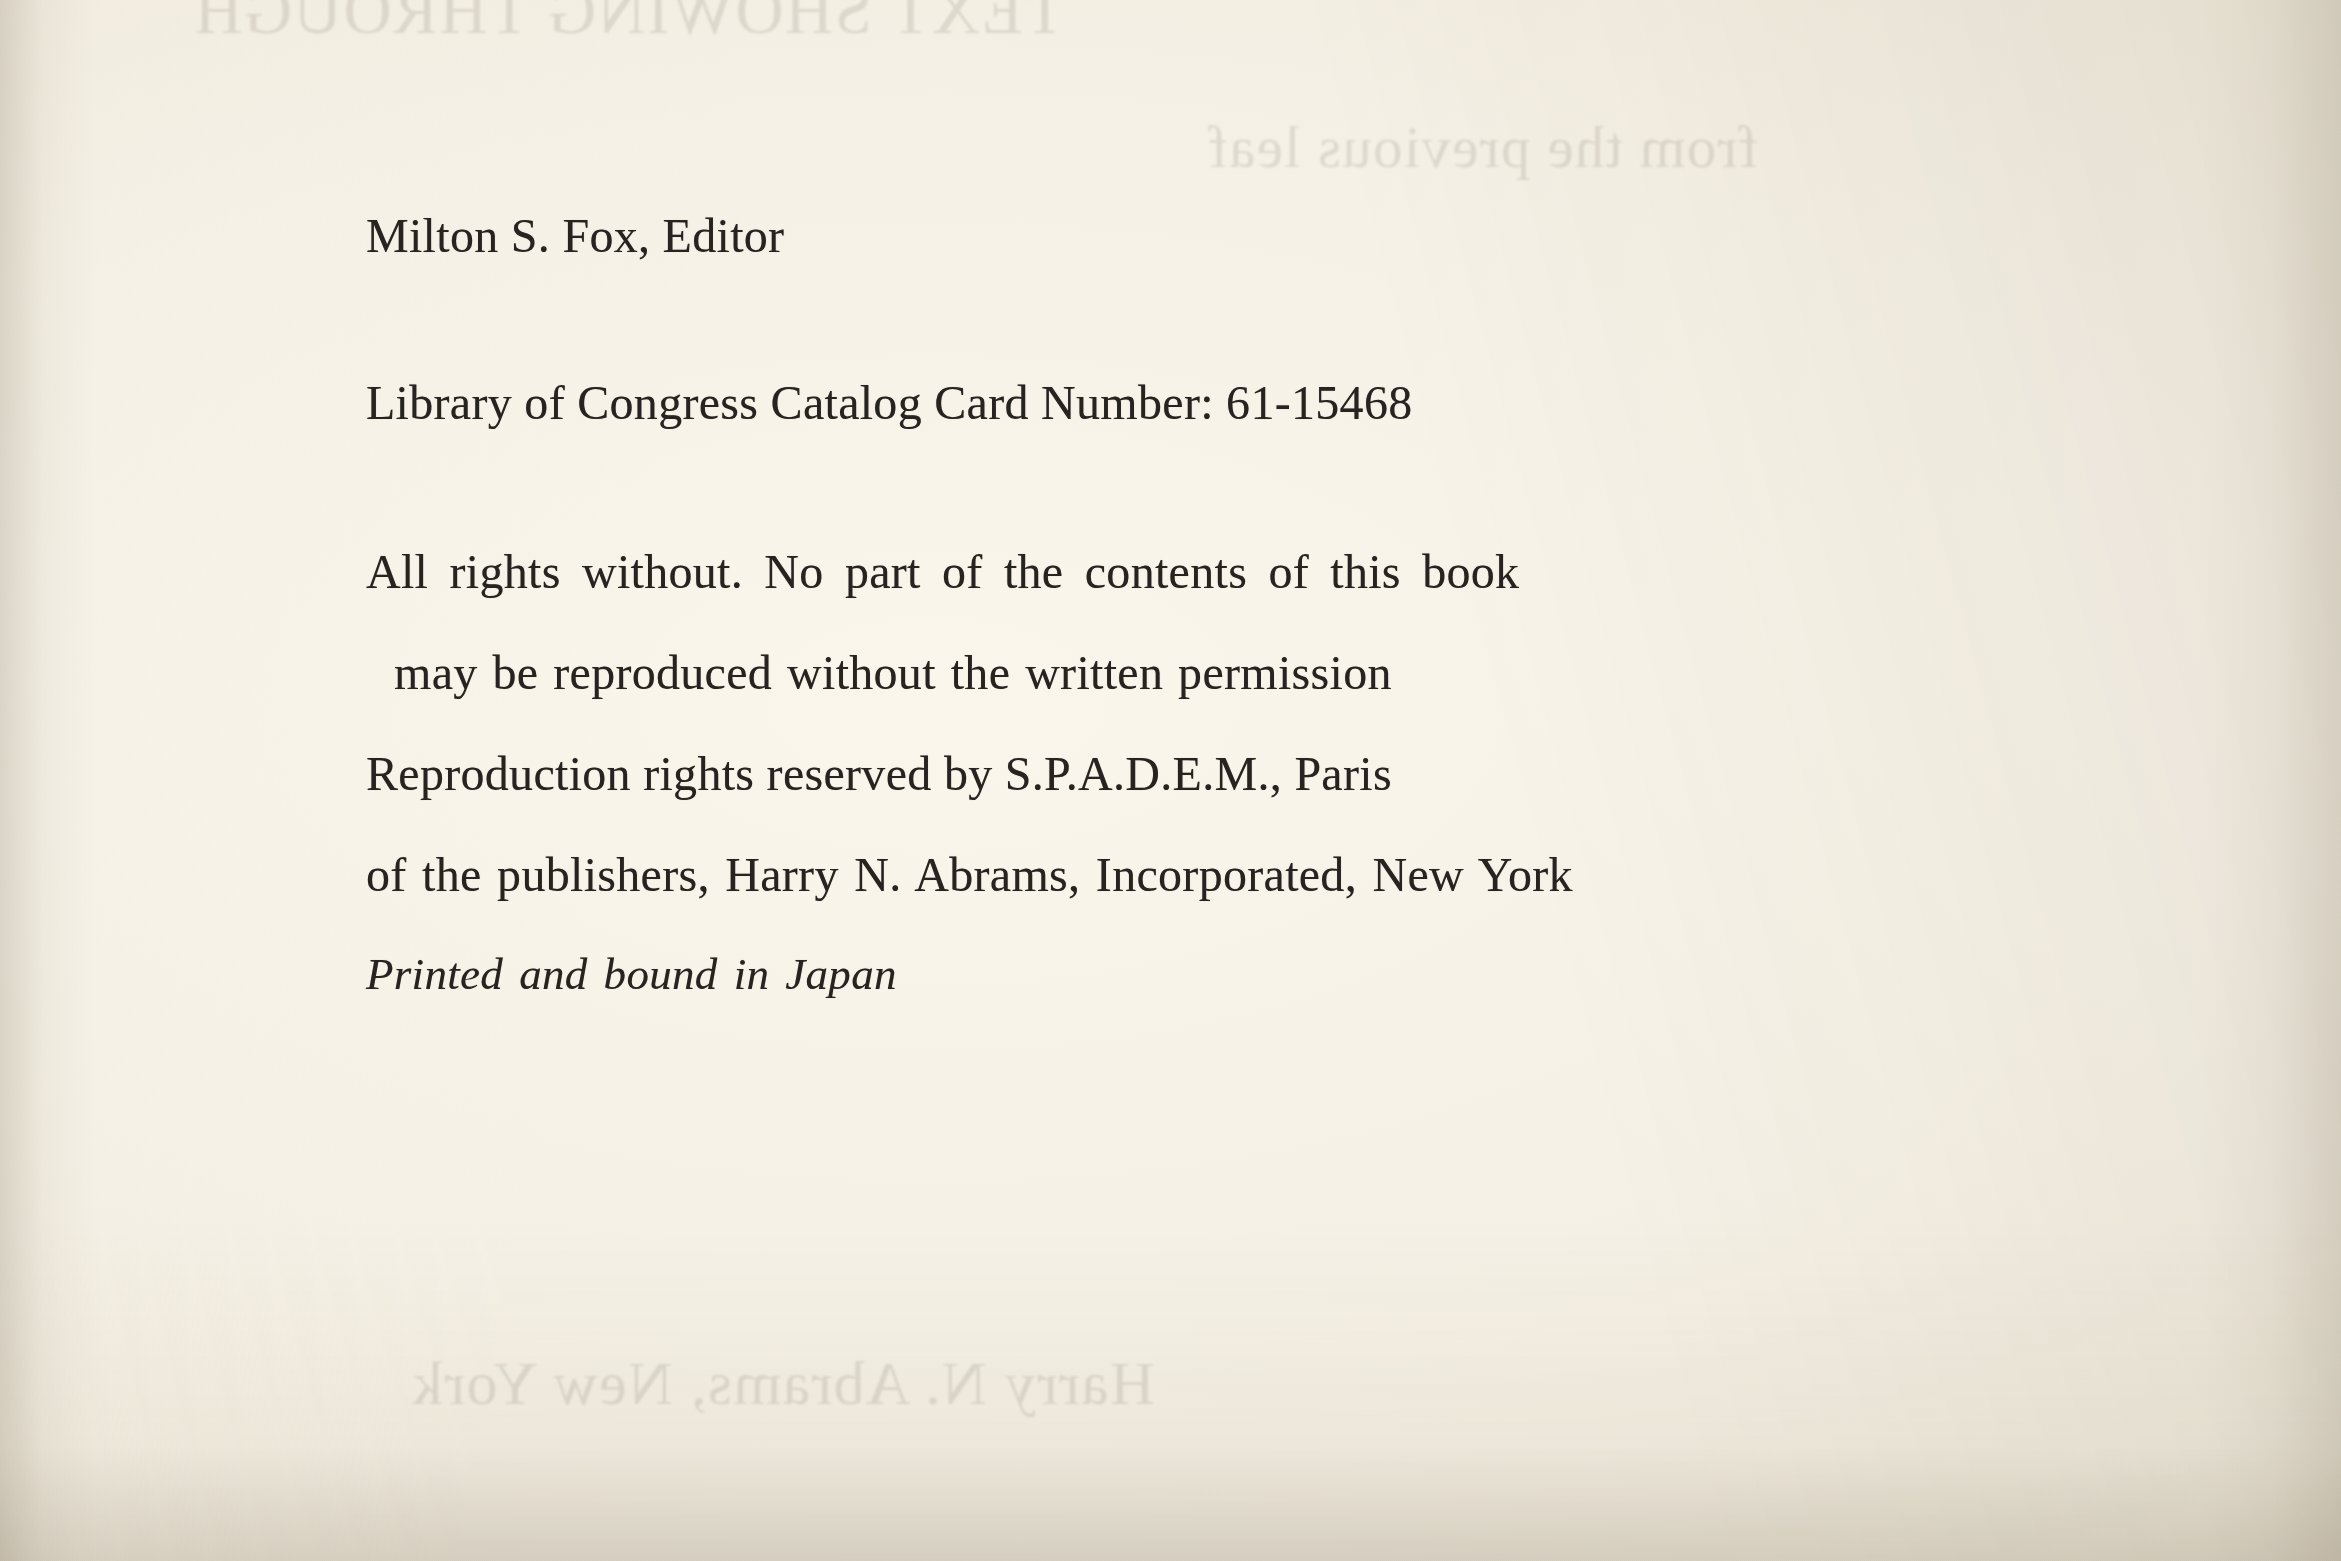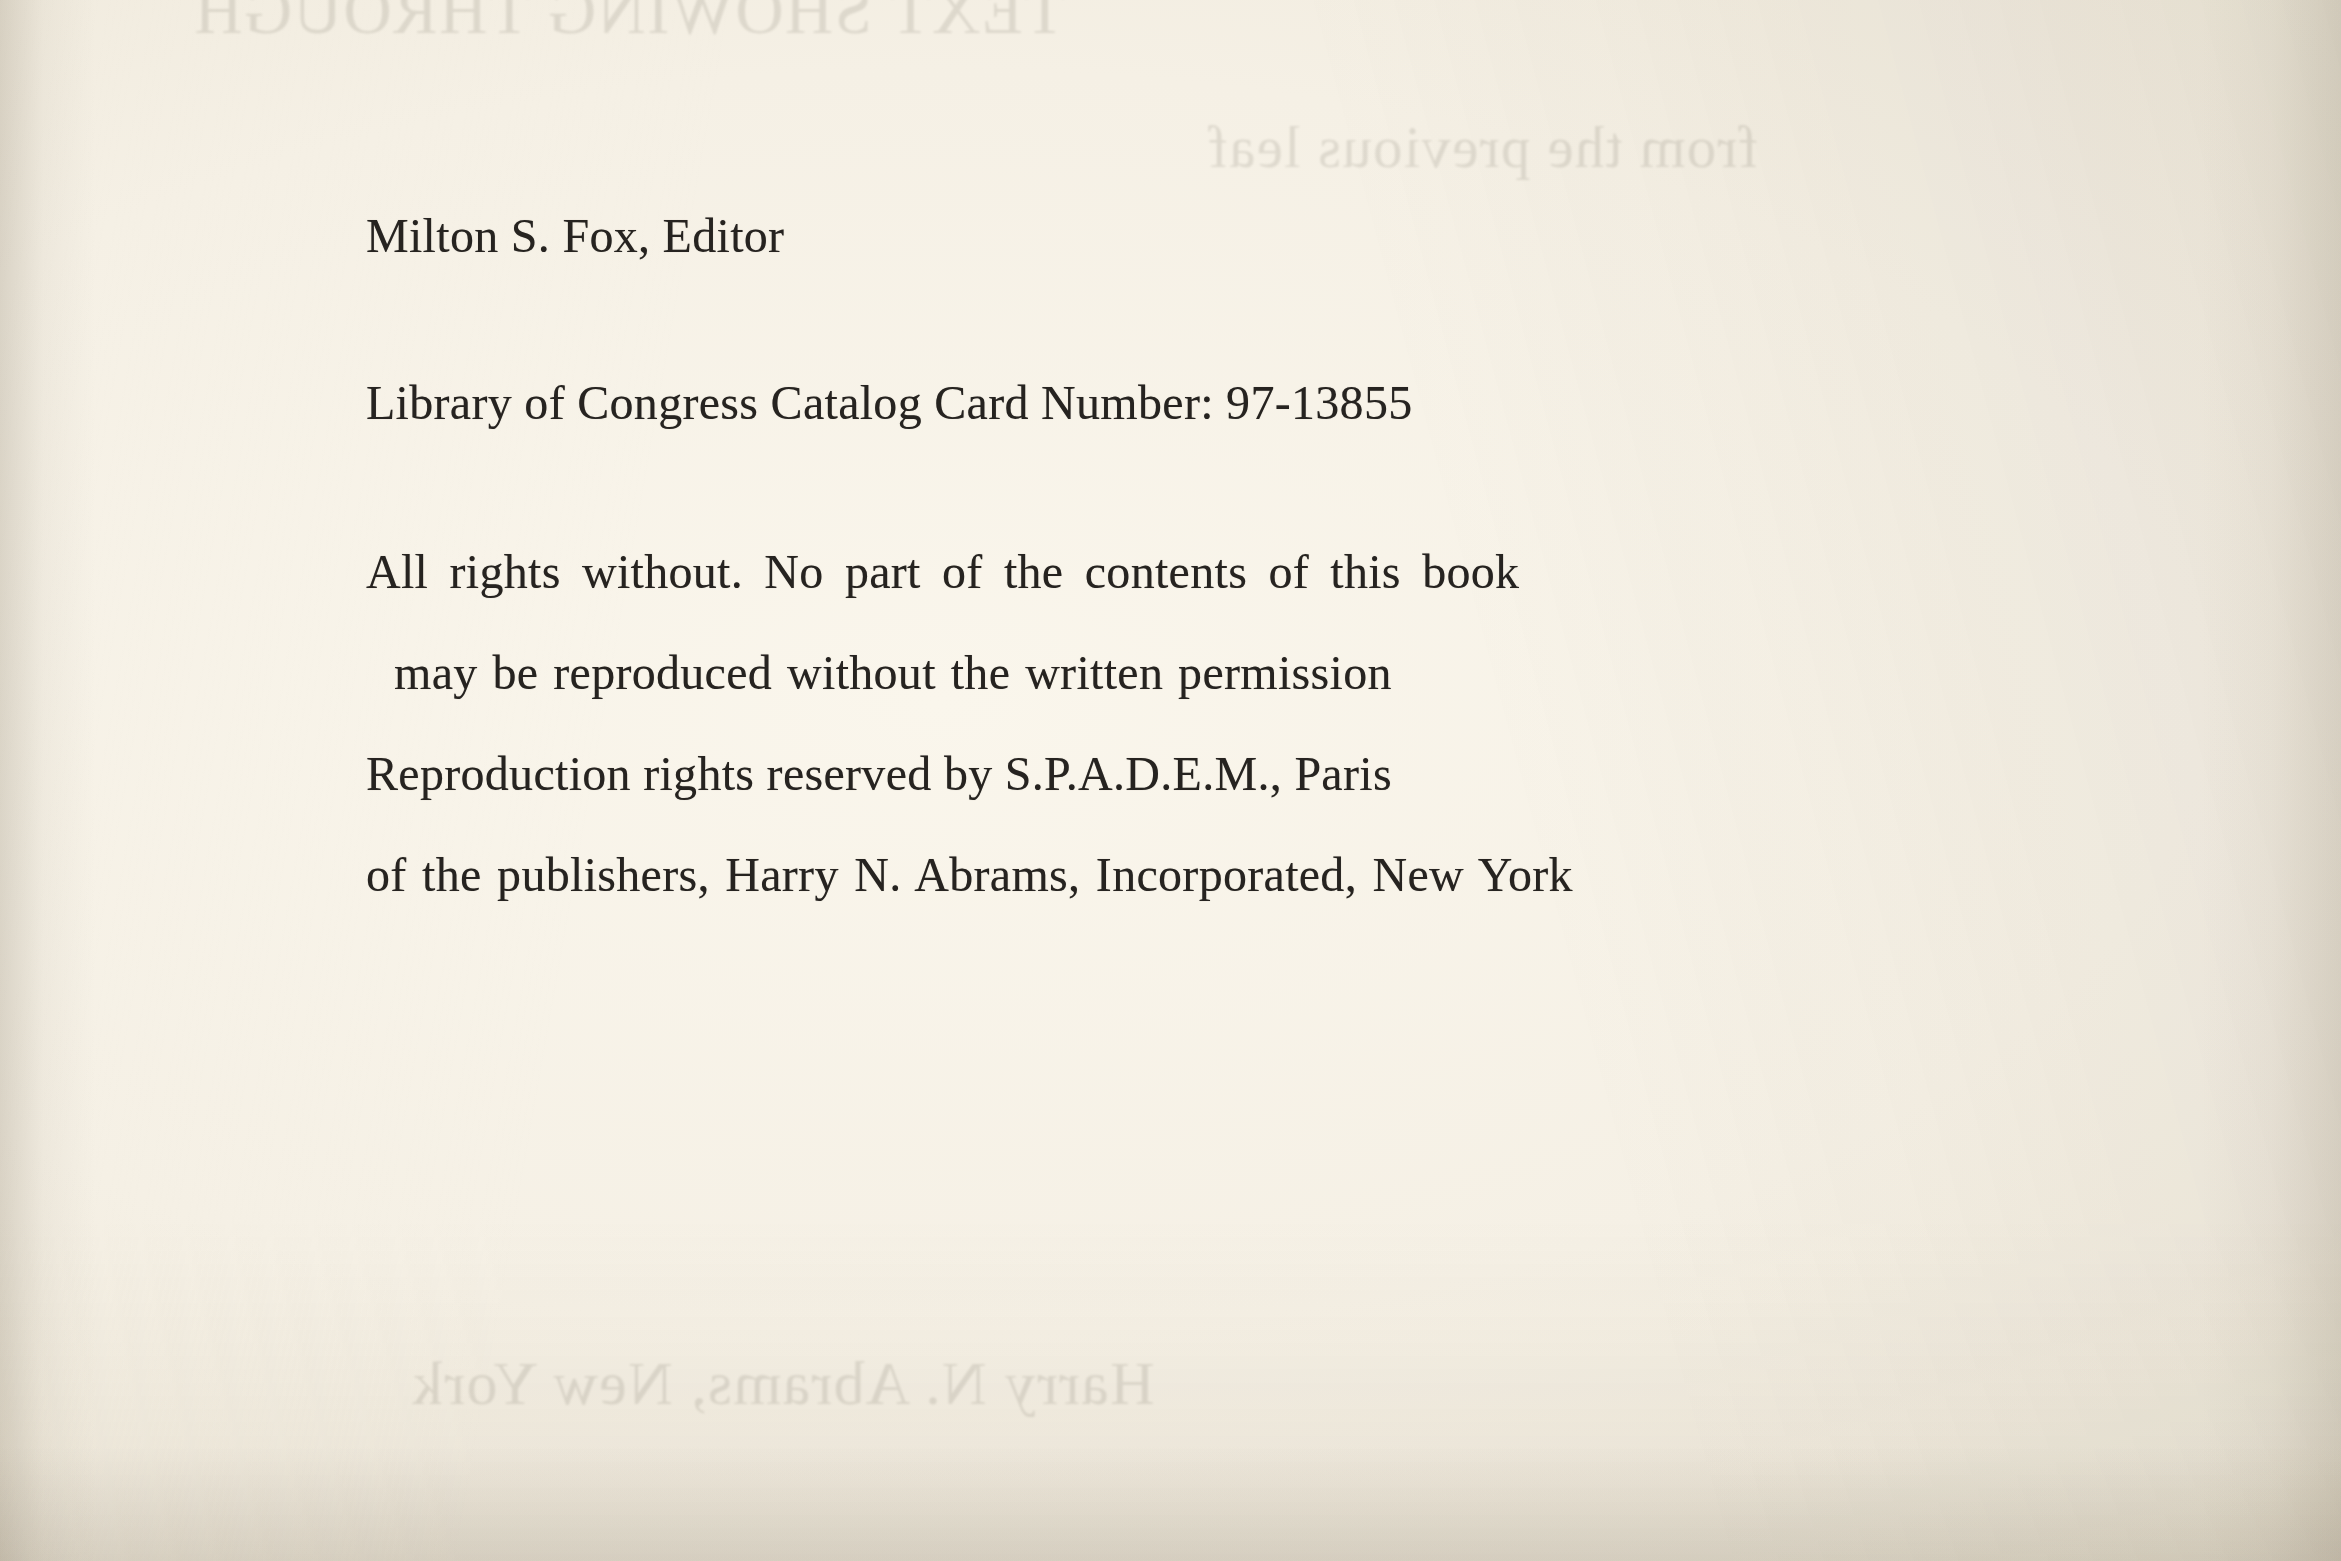--- a/index.html
+++ b/index.html
@@ -133,25 +133,26 @@
   <div class="showthrough st-top-left">TEXT SHOWING THROUGH</div>
   <div class="showthrough st-top-right">from the previous leaf</div>
   <div class="showthrough st-bottom">Harry N. Abrams, New York</div>
 
   <div class="content">
 
     <div class="line">Milton S. Fox, Editor</div>
 
     <div class="block-gap-lg"></div>
 
-    <div class="line">Library of Congress Catalog Card Number: 97-13855</div>
+    <div class="line">Library of Congress Catalog Card Number: 61-15468</div>
 
     <div class="block-gap-xl"></div>
 
     <div class="line body-line justified">All rights without. No part of the contents of this book</div>
     <div class="line body-line justified2">may be reproduced without the written permission</div>
     <div class="line body-line">Reproduction rights reserved by S.P.A.D.E.M., Paris</div>
     <div class="line body-line justified3">of the publishers, Harry N. Abrams, Incorporated, New York</div>
+    <div class="line body-line italic">Printed and bound in Japan</div>
 
   </div>
 
 </div>
 
 
 </body></html>

